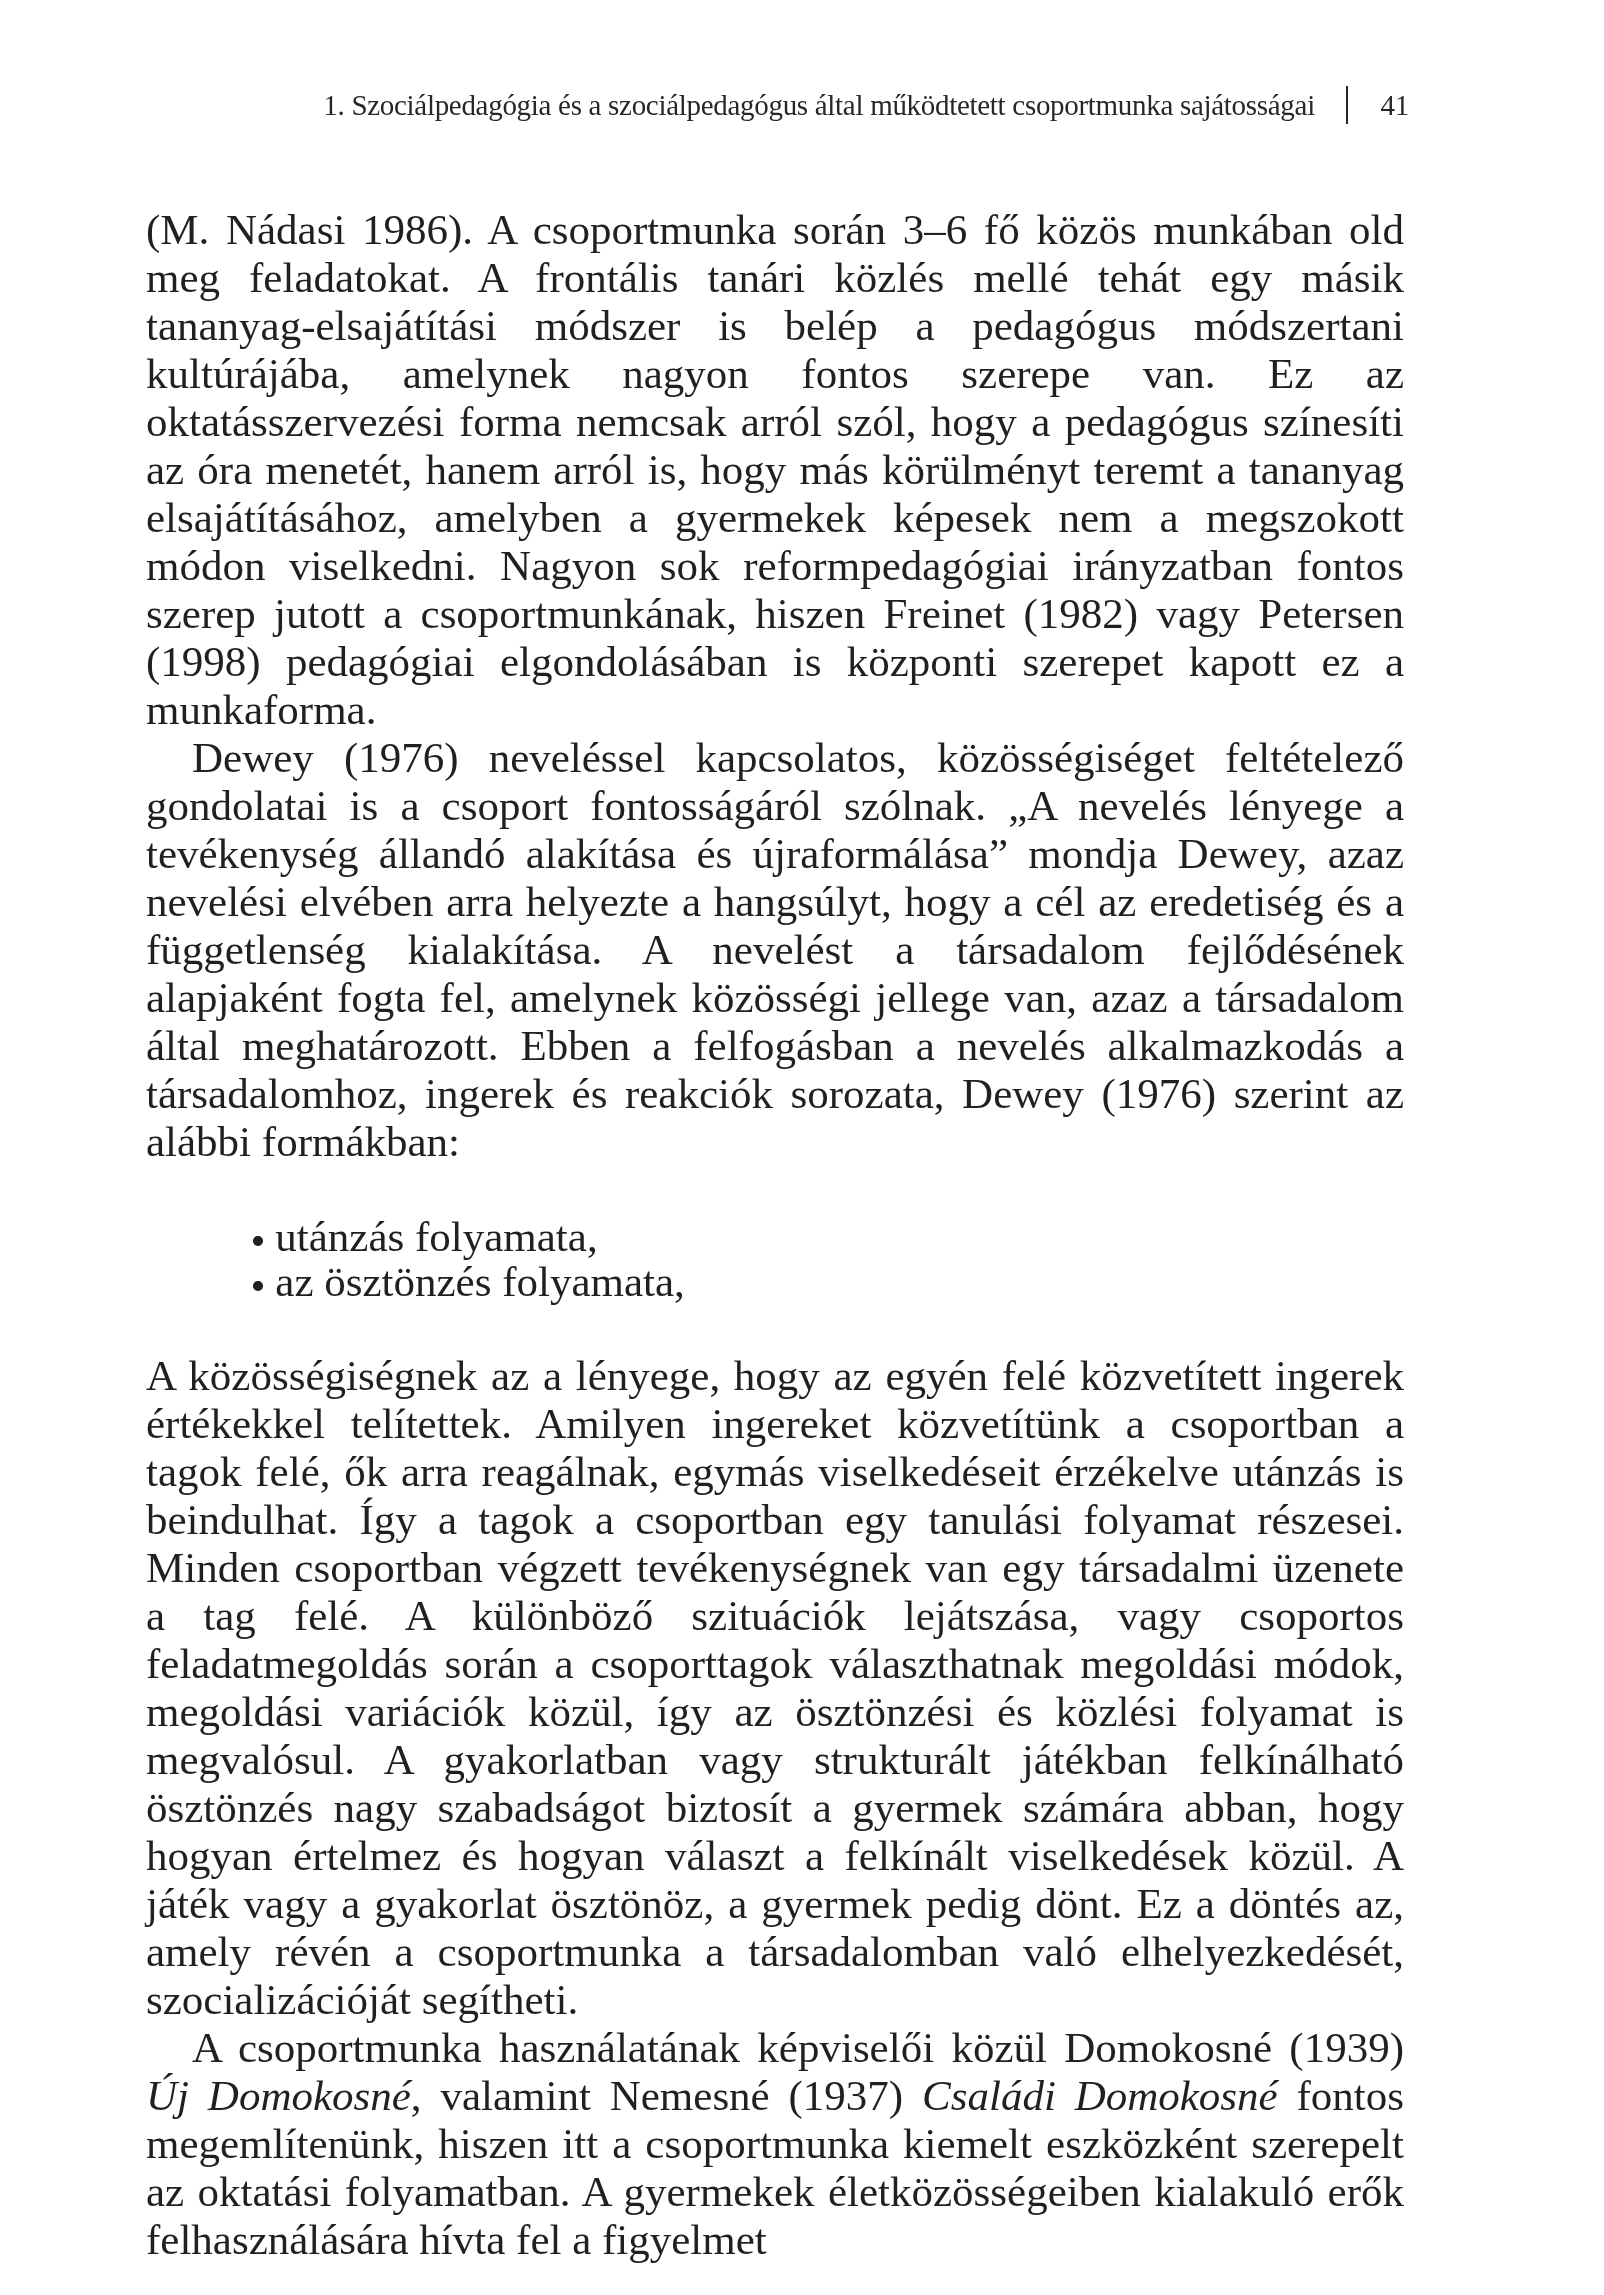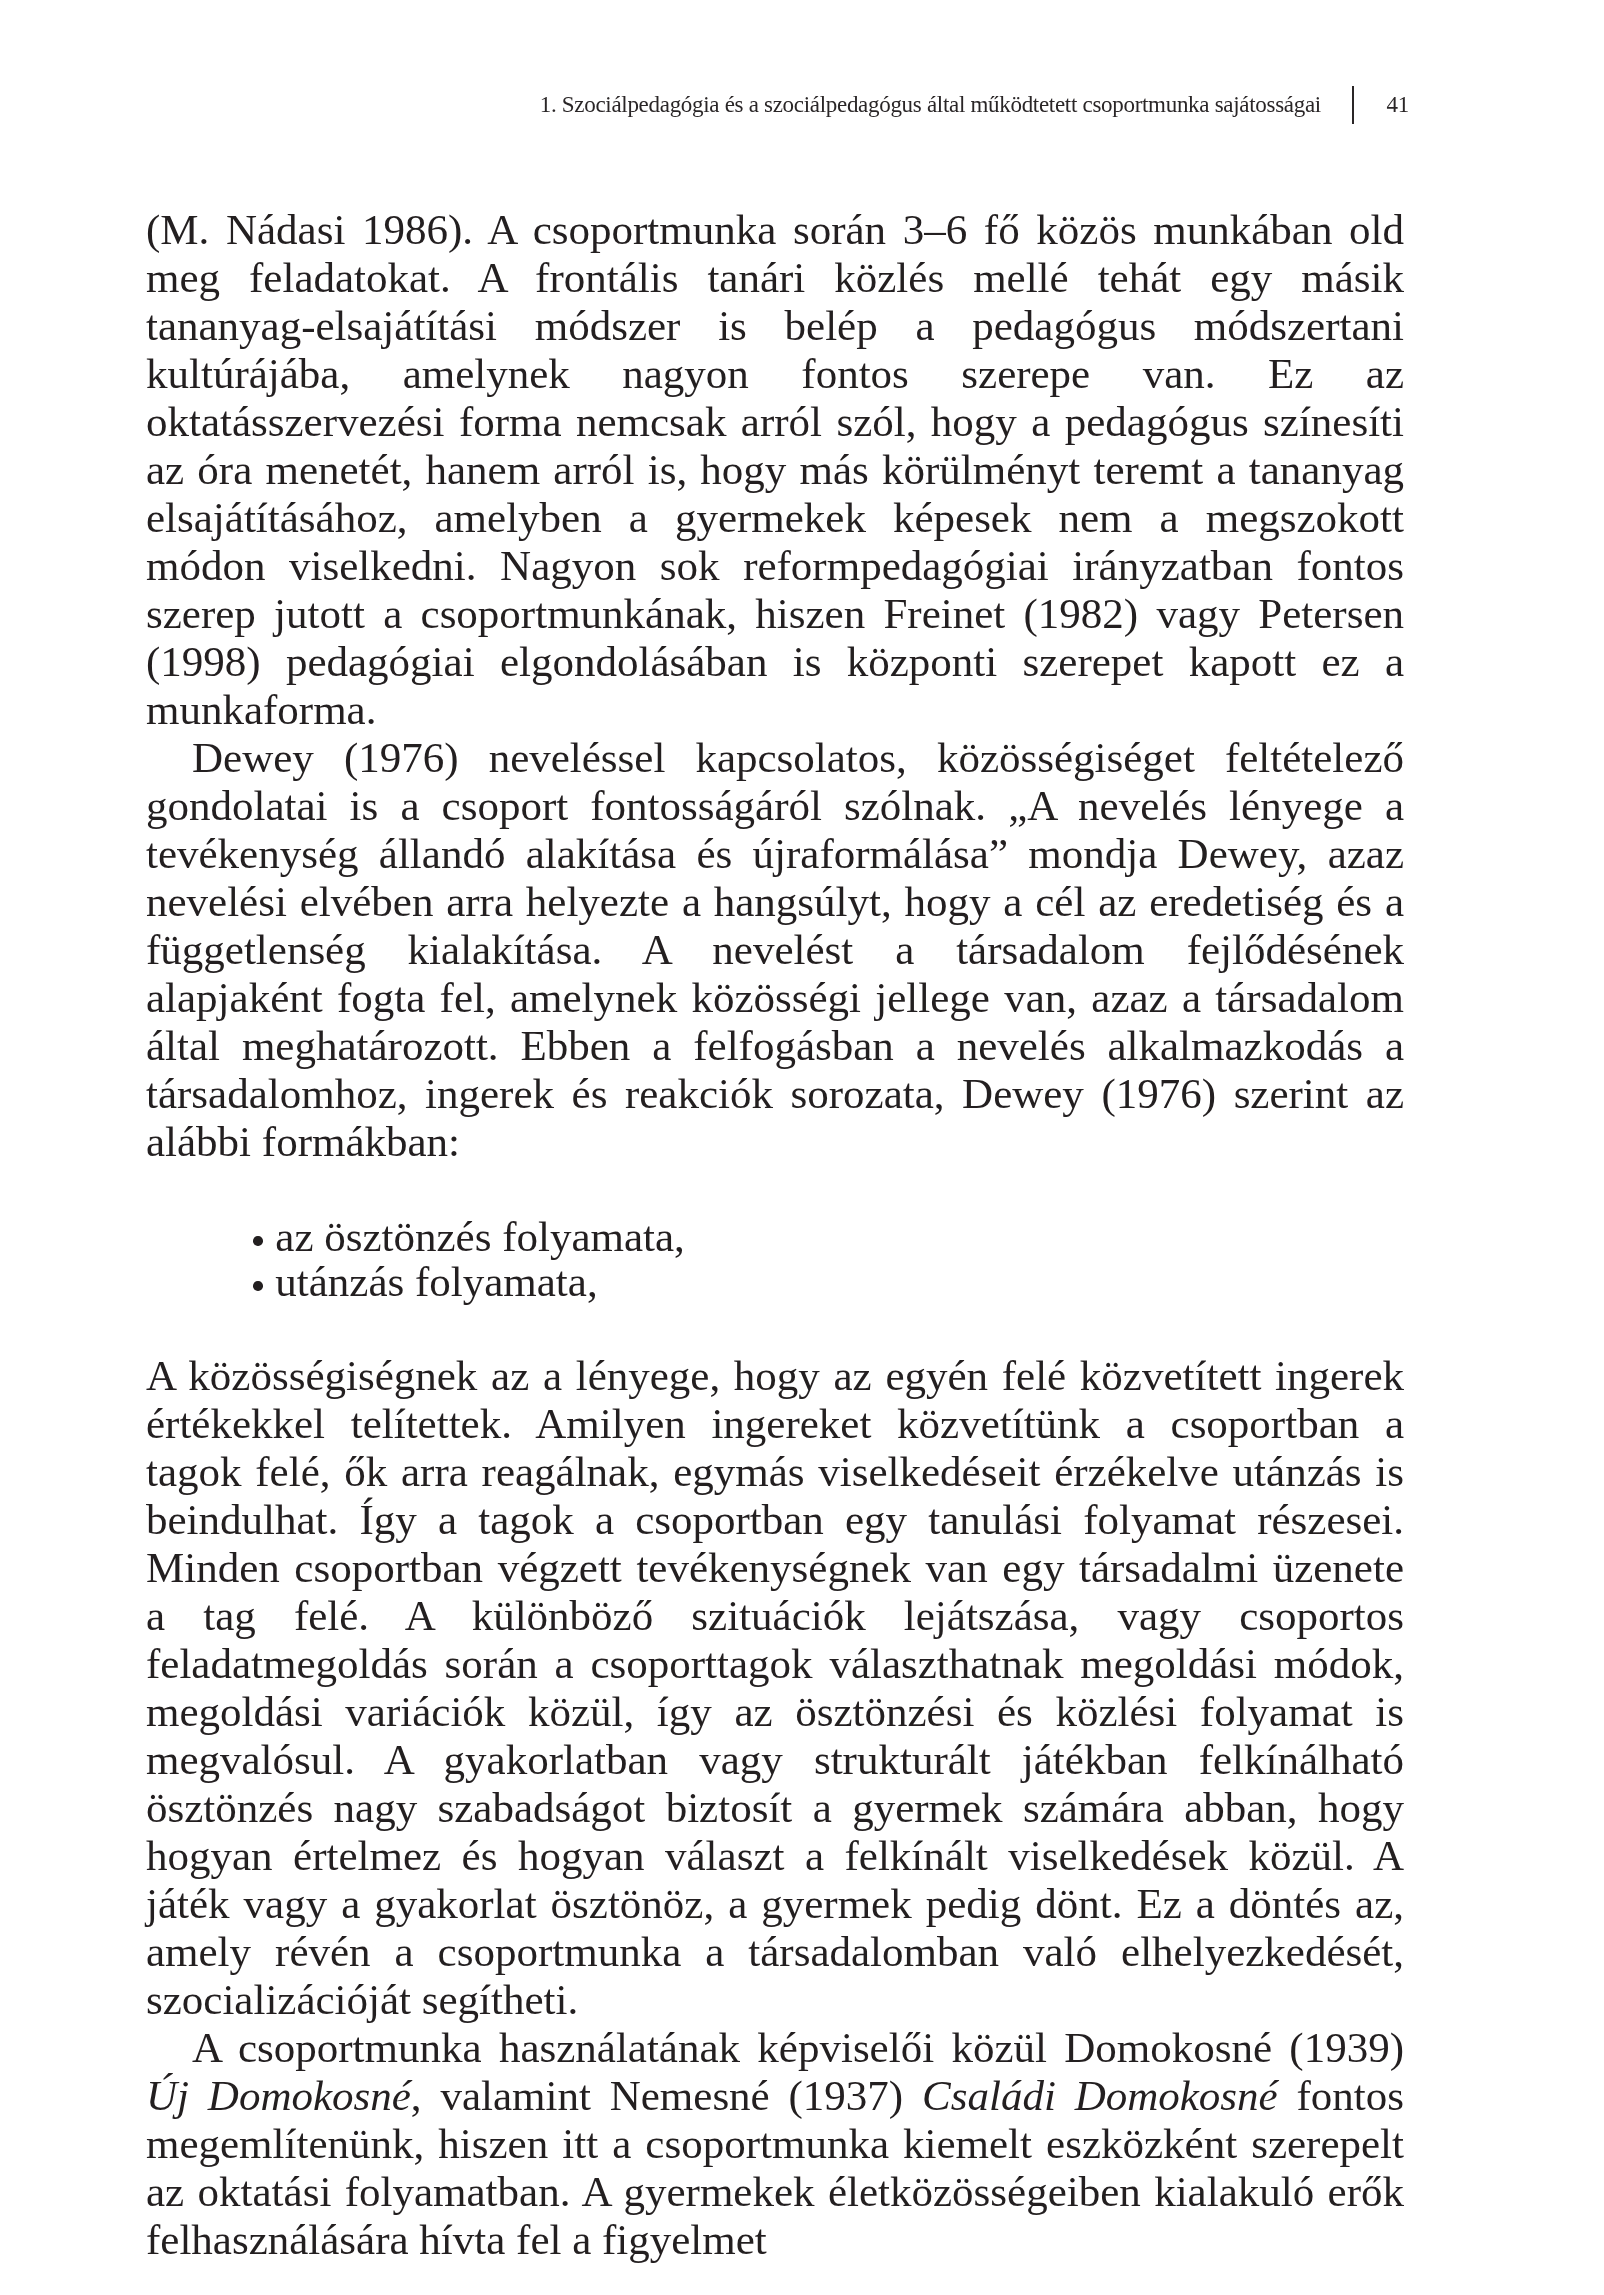--- a/index.html
+++ b/index.html
@@ -5,21 +5,21 @@
   html, body { margin: 0; padding: 0; background: #ffffff; }
   body {
     width: 1605px; height: 2295px; position: relative; overflow: hidden;
     font-family: "DejaVu Serif", "Liberation Serif", serif;
     color: #231f20;
   }
   .running-head {
     position: absolute; top: 86px; left: 292px; width: 1117px;
     display: flex; justify-content: flex-end; align-items: center;
     font-family: "Liberation Serif", serif;
-    font-size: 23px; letter-spacing: -0.3px; color: #2a2627;
+    font-size: 29px; letter-spacing: -0.3px; color: #2a2627;
   }
   .running-head .sep {
     display: inline-block; width: 1.7px; height: 38px; background: #2a2627;
     margin: 0 33px 0 31px;
   }
   .page-body {
     position: absolute; top: 206px; left: 146px; width: 1258px;
     font-family: "Liberation Serif", serif;
     font-size: 43px; line-height: 48px; text-align: justify;
     hyphens: manual;
@@ -42,19 +42,19 @@
 <div class="running-head">
   <span>1. Szociálpedagógia és a szociálpedagógus által működtetett csoportmunka sajátosságai</span>
   <span class="sep"></span>
   <span>41</span>
 </div>
 
 <div class="page-body">
   <p>(M. Nádasi 1986). A csoportmunka során 3–6 fő közös munkában old meg feladatokat. A frontális tanári közlés mellé tehát egy másik tananyag-elsajátítási módszer is belép a pedagógus módszertani kultúrájába, amelynek nagyon fontos szerepe van. Ez az oktatásszervezési forma nemcsak arról szól, hogy a pedagógus színesíti az óra menetét, hanem arról is, hogy más körülményt teremt a tananyag elsajátításához, amelyben a gyermekek képesek nem a megszokott módon viselkedni. Nagyon sok reformpedagógiai irányzatban fontos szerep jutott a csoportmunkának, hiszen Freinet (1982) vagy Petersen (1998) pedagógiai elgondolásában is központi szerepet kapott ez a munkaforma.</p>
   <p class="indent">Dewey (1976) neveléssel kapcsolatos, közösségiséget feltételező gondolatai is a csoport fontosságáról szólnak. „A nevelés lényege a tevékenység állandó alakítása és újraformálása” mondja Dewey, azaz nevelési elvében arra helyezte a hangsúlyt, hogy a cél az eredetiség és a függetlenség kialakítása. A nevelést a társadalom fejlődésének alapjaként fogta fel, amelynek közösségi jellege van, azaz a társadalom által meghatározott. Ebben a felfogásban a nevelés alkalmazkodás a társadalomhoz, ingerek és reakciók sorozata, Dewey (1976) szerint az alábbi formákban:</p>
   <ul class="bullets">
+    <li>utánzás folyamata,</li>
     <li>az ösztönzés folyamata,</li>
-    <li>utánzás folyamata,</li>
   </ul>
   <p>A közösségiségnek az a lényege, hogy az egyén felé közvetített ingerek értékekkel telítettek. Amilyen ingereket közvetítünk a csoportban a tagok felé, ők arra reagálnak, egymás viselkedéseit érzékelve utánzás is beindulhat. Így a tagok a csoportban egy tanulási folyamat részesei. Minden csoportban végzett tevékenységnek van egy társadalmi üzenete a tag felé. A különböző szituációk lejátszása, vagy csoportos feladatmegoldás során a csoporttagok választhatnak megoldási módok, megoldási variációk közül, így az ösztönzési és közlési folyamat is megvalósul. A gyakorlatban vagy strukturált játékban felkínálható ösztönzés nagy szabadságot biztosít a gyermek számára abban, hogy hogyan értelmez és hogyan választ a felkínált viselkedések közül. A játék vagy a gyakorlat ösztönöz, a gyermek pedig dönt. Ez a döntés az, amely révén a csoportmunka a társadalomban való elhelyezkedését, szocializációját segítheti.</p>
   <p class="indent"><span>A csoportmunka használatának képviselői közül Domokosné (1939) </span><em>Új Domokosné</em><span>, valamint Nemesné (1937) </span><em>Családi Domokosné</em><span> fontos megemlítenünk, hiszen itt a csoportmunka kiemelt eszközként szerepelt az oktatási folyamatban. A gyermekek életközösségeiben kialakuló erők felhasználására hívta fel a figyelmet</span></p>
 </div>
 
 
 </body></html>

